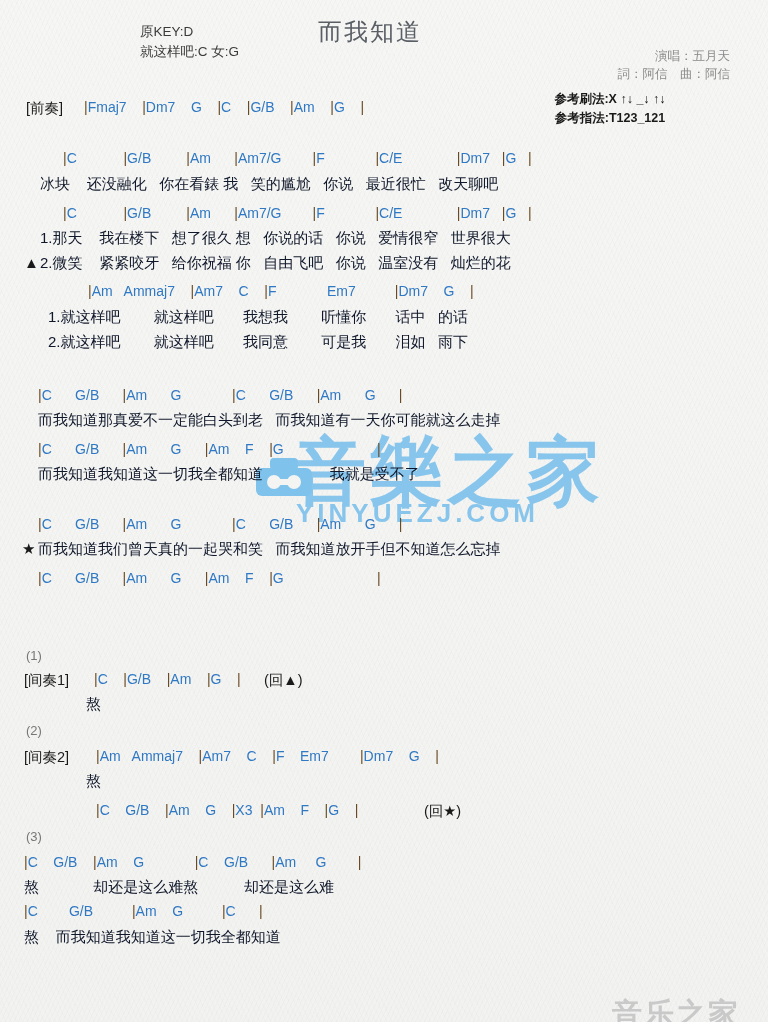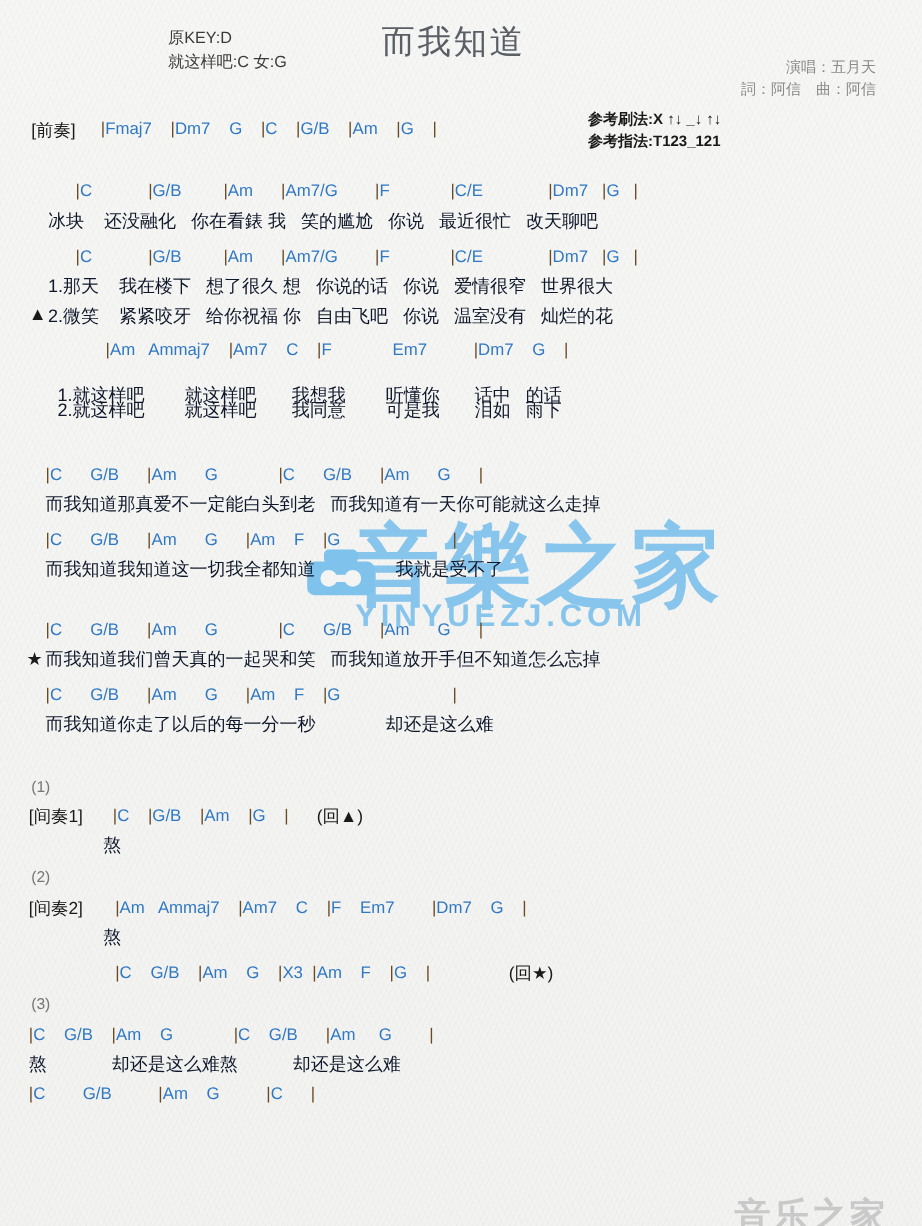--- a/index.html
+++ b/index.html
@@ -29,42 +29,42 @@
   .sheet {
     position: relative;
     width: 768px;
     height: 806px;
     z-index: 3;
   }
   .abs { position: absolute; white-space: pre; }
 
   
   .song-title {
-    font-size: 28px;
+    font-size: 24px;
     color: #5a5f66;
     letter-spacing: 2px;
     font-weight: normal;
   }
   .key-info {
     font-size: 13.5px;
     color: #3b3b3b;
     line-height: 20px;
   }
   .credit {
     font-size: 12.5px;
     color: #8a8a8a;
     line-height: 20px;
     text-align: right;
   }
   .play-info {
     font-size: 12.5px;
     color: #1a1a1a;
     font-weight: bold;
     line-height: 18px;
-    text-align: left;
+    text-align: center;
   }
 
   
   .chordline {
     font-size: 14px;
     color: #2f78c4;
     letter-spacing: 0px;
     font-family: "Liberation Sans", "DejaVu Sans", sans-serif;
   }
   .chordline .bar { color: #6b4a22; }
@@ -184,52 +184,52 @@
 
   <div class="abs chordline" style="left:63px; top:150px;"><span class="bar">|</span><span>C</span><span> </span><span> </span><span> </span><span> </span><span> </span><span> </span><span> </span><span> </span><span> </span><span> </span><span> </span><span> </span><span class="bar">|</span><span>G</span><span>/</span><span>B</span><span> </span><span> </span><span> </span><span> </span><span> </span><span> </span><span> </span><span> </span><span> </span><span class="bar">|</span><span>A</span><span>m</span><span> </span><span> </span><span> </span><span> </span><span> </span><span> </span><span class="bar">|</span><span>A</span><span>m</span><span>7</span><span>/</span><span>G</span><span> </span><span> </span><span> </span><span> </span><span> </span><span> </span><span> </span><span> </span><span class="bar">|</span><span>F</span><span> </span><span> </span><span> </span><span> </span><span> </span><span> </span><span> </span><span> </span><span> </span><span> </span><span> </span><span> </span><span> </span><span class="bar">|</span><span>C</span><span>/</span><span>E</span><span> </span><span> </span><span> </span><span> </span><span> </span><span> </span><span> </span><span> </span><span> </span><span> </span><span> </span><span> </span><span> </span><span> </span><span class="bar">|</span><span>D</span><span>m</span><span>7</span><span> </span><span> </span><span> </span><span class="bar">|</span><span>G</span><span> </span><span> </span><span> </span><span class="bar">|</span></div>
   <div class="abs lyricline" style="left:40px; top:175px;">冰块    还没融化   你在看錶 我   笑的尴尬   你说   最近很忙   改天聊吧</div>
 
   <div class="abs chordline" style="left:63px; top:205px;"><span class="bar">|</span><span>C</span><span> </span><span> </span><span> </span><span> </span><span> </span><span> </span><span> </span><span> </span><span> </span><span> </span><span> </span><span> </span><span class="bar">|</span><span>G</span><span>/</span><span>B</span><span> </span><span> </span><span> </span><span> </span><span> </span><span> </span><span> </span><span> </span><span> </span><span class="bar">|</span><span>A</span><span>m</span><span> </span><span> </span><span> </span><span> </span><span> </span><span> </span><span class="bar">|</span><span>A</span><span>m</span><span>7</span><span>/</span><span>G</span><span> </span><span> </span><span> </span><span> </span><span> </span><span> </span><span> </span><span> </span><span class="bar">|</span><span>F</span><span> </span><span> </span><span> </span><span> </span><span> </span><span> </span><span> </span><span> </span><span> </span><span> </span><span> </span><span> </span><span> </span><span class="bar">|</span><span>C</span><span>/</span><span>E</span><span> </span><span> </span><span> </span><span> </span><span> </span><span> </span><span> </span><span> </span><span> </span><span> </span><span> </span><span> </span><span> </span><span> </span><span class="bar">|</span><span>D</span><span>m</span><span>7</span><span> </span><span> </span><span> </span><span class="bar">|</span><span>G</span><span> </span><span> </span><span> </span><span class="bar">|</span></div>
   <div class="abs lyricline" style="left:40px; top:229px;">1.那天    我在楼下   想了很久 想   你说的话   你说   爱情很窄   世界很大</div>
   <div class="abs lyricline blacktext" style="left:24px; top:254px;">▲</div>
   <div class="abs lyricline" style="left:40px; top:254px;">2.微笑    紧紧咬牙   给你祝福 你   自由飞吧   你说   温室没有   灿烂的花</div>
 
   <div class="abs chordline" style="left:88px; top:283px;"><span class="bar">|</span><span>A</span><span>m</span><span> </span><span> </span><span> </span><span>A</span><span>m</span><span>m</span><span>a</span><span>j</span><span>7</span><span> </span><span> </span><span> </span><span> </span><span class="bar">|</span><span>A</span><span>m</span><span>7</span><span> </span><span> </span><span> </span><span> </span><span>C</span><span> </span><span> </span><span> </span><span> </span><span class="bar">|</span><span>F</span><span> </span><span> </span><span> </span><span> </span><span> </span><span> </span><span> </span><span> </span><span> </span><span> </span><span> </span><span> </span><span> </span><span>E</span><span>m</span><span>7</span><span> </span><span> </span><span> </span><span> </span><span> </span><span> </span><span> </span><span> </span><span> </span><span> </span><span class="bar">|</span><span>D</span><span>m</span><span>7</span><span> </span><span> </span><span> </span><span> </span><span>G</span><span> </span><span> </span><span> </span><span> </span><span class="bar">|</span></div>
-  <div class="abs lyricline" style="left:48px; top:320px;text-align:center;">1.就这样吧        就这样吧       我想我        听懂你       话中   的话</div>
+  <div class="abs lyricline" style="left:48px; top:308px;text-align:center;">1.就这样吧        就这样吧       我想我        听懂你       话中   的话</div>
   <div class="abs lyricline" style="left:48px; top:333px;">2.就这样吧        就这样吧       我同意        可是我       泪如   雨下</div>
 
   <div class="abs chordline" style="left:38px; top:387px;"><span class="bar">|</span><span>C</span><span> </span><span> </span><span> </span><span> </span><span> </span><span> </span><span>G</span><span>/</span><span>B</span><span> </span><span> </span><span> </span><span> </span><span> </span><span> </span><span class="bar">|</span><span>A</span><span>m</span><span> </span><span> </span><span> </span><span> </span><span> </span><span> </span><span>G</span><span> </span><span> </span><span> </span><span> </span><span> </span><span> </span><span> </span><span> </span><span> </span><span> </span><span> </span><span> </span><span> </span><span class="bar">|</span><span>C</span><span> </span><span> </span><span> </span><span> </span><span> </span><span> </span><span>G</span><span>/</span><span>B</span><span> </span><span> </span><span> </span><span> </span><span> </span><span> </span><span class="bar">|</span><span>A</span><span>m</span><span> </span><span> </span><span> </span><span> </span><span> </span><span> </span><span>G</span><span> </span><span> </span><span> </span><span> </span><span> </span><span> </span><span class="bar">|</span></div>
   <div class="abs lyricline" style="left:38px; top:411px;">而我知道那真爱不一定能白头到老   而我知道有一天你可能就这么走掉</div>
 
   <div class="abs chordline" style="left:38px; top:441px;"><span class="bar">|</span><span>C</span><span> </span><span> </span><span> </span><span> </span><span> </span><span> </span><span>G</span><span>/</span><span>B</span><span> </span><span> </span><span> </span><span> </span><span> </span><span> </span><span class="bar">|</span><span>A</span><span>m</span><span> </span><span> </span><span> </span><span> </span><span> </span><span> </span><span>G</span><span> </span><span> </span><span> </span><span> </span><span> </span><span> </span><span class="bar">|</span><span>A</span><span>m</span><span> </span><span> </span><span> </span><span> </span><span>F</span><span> </span><span> </span><span> </span><span> </span><span class="bar">|</span><span>G</span><span> </span><span> </span><span> </span><span> </span><span> </span><span> </span><span> </span><span> </span><span> </span><span> </span><span> </span><span> </span><span> </span><span> </span><span> </span><span> </span><span> </span><span> </span><span> </span><span> </span><span> </span><span> </span><span> </span><span> </span><span class="bar">|</span></div>
   <div class="abs lyricline" style="left:38px; top:465px;">而我知道我知道这一切我全都知道                我就是受不了</div>
 
   <div class="abs chordline" style="left:38px; top:516px;"><span class="bar">|</span><span>C</span><span> </span><span> </span><span> </span><span> </span><span> </span><span> </span><span>G</span><span>/</span><span>B</span><span> </span><span> </span><span> </span><span> </span><span> </span><span> </span><span class="bar">|</span><span>A</span><span>m</span><span> </span><span> </span><span> </span><span> </span><span> </span><span> </span><span>G</span><span> </span><span> </span><span> </span><span> </span><span> </span><span> </span><span> </span><span> </span><span> </span><span> </span><span> </span><span> </span><span> </span><span class="bar">|</span><span>C</span><span> </span><span> </span><span> </span><span> </span><span> </span><span> </span><span>G</span><span>/</span><span>B</span><span> </span><span> </span><span> </span><span> </span><span> </span><span> </span><span class="bar">|</span><span>A</span><span>m</span><span> </span><span> </span><span> </span><span> </span><span> </span><span> </span><span>G</span><span> </span><span> </span><span> </span><span> </span><span> </span><span> </span><span class="bar">|</span></div>
   <div class="abs lyricline blacktext" style="left:22px; top:540px;">★</div>
   <div class="abs lyricline" style="left:38px; top:540px;">而我知道我们曾天真的一起哭和笑   而我知道放开手但不知道怎么忘掉</div>
 
   <div class="abs chordline" style="left:38px; top:570px;"><span class="bar">|</span><span>C</span><span> </span><span> </span><span> </span><span> </span><span> </span><span> </span><span>G</span><span>/</span><span>B</span><span> </span><span> </span><span> </span><span> </span><span> </span><span> </span><span class="bar">|</span><span>A</span><span>m</span><span> </span><span> </span><span> </span><span> </span><span> </span><span> </span><span>G</span><span> </span><span> </span><span> </span><span> </span><span> </span><span> </span><span class="bar">|</span><span>A</span><span>m</span><span> </span><span> </span><span> </span><span> </span><span>F</span><span> </span><span> </span><span> </span><span> </span><span class="bar">|</span><span>G</span><span> </span><span> </span><span> </span><span> </span><span> </span><span> </span><span> </span><span> </span><span> </span><span> </span><span> </span><span> </span><span> </span><span> </span><span> </span><span> </span><span> </span><span> </span><span> </span><span> </span><span> </span><span> </span><span> </span><span> </span><span class="bar">|</span></div>
-  <div class="abs lyricline" style="left:38px; top:594px;">而我知道你走了以后的每一分一秒              却还是这么难</div>
 
   <div class="abs numlabel" style="left:26px; top:648px;">(1)</div>
   <div class="abs section-tag" style="left:24px; top:671px;">[间奏1]</div>
   <div class="abs chordline" style="left:94px; top:671px;"><span class="bar">|</span><span>C</span><span> </span><span> </span><span> </span><span> </span><span class="bar">|</span><span>G</span><span>/</span><span>B</span><span> </span><span> </span><span> </span><span> </span><span class="bar">|</span><span>A</span><span>m</span><span> </span><span> </span><span> </span><span> </span><span class="bar">|</span><span>G</span><span> </span><span> </span><span> </span><span> </span><span class="bar">|</span></div>
   <div class="abs marker" style="left:264px; top:671px;">(回▲)</div>
   <div class="abs lyricline" style="left:86px; top:695px;">熬</div>
 
   <div class="abs numlabel" style="left:26px; top:723px;">(2)</div>
   <div class="abs section-tag" style="left:24px; top:748px;">[间奏2]</div>
   <div class="abs chordline" style="left:96px; top:748px;"><span class="bar">|</span><span>A</span><span>m</span><span> </span><span> </span><span> </span><span>A</span><span>m</span><span>m</span><span>a</span><span>j</span><span>7</span><span> </span><span> </span><span> </span><span> </span><span class="bar">|</span><span>A</span><span>m</span><span>7</span><span> </span><span> </span><span> </span><span> </span><span>C</span><span> </span><span> </span><span> </span><span> </span><span class="bar">|</span><span>F</span><span> </span><span> </span><span> </span><span> </span><span>E</span><span>m</span><span>7</span><span> </span><span> </span><span> </span><span> </span><span> </span><span> </span><span> </span><span> </span><span class="bar">|</span><span>D</span><span>m</span><span>7</span><span> </span><span> </span><span> </span><span> </span><span>G</span><span> </span><span> </span><span> </span><span> </span><span class="bar">|</span></div>
   <div class="abs lyricline" style="left:86px; top:772px;">熬</div>
   <div class="abs chordline" style="left:96px; top:802px;"><span class="bar">|</span><span>C</span><span> </span><span> </span><span> </span><span> </span><span>G</span><span>/</span><span>B</span><span> </span><span> </span><span> </span><span> </span><span class="bar">|</span><span>A</span><span>m</span><span> </span><span> </span><span> </span><span> </span><span>G</span><span> </span><span> </span><span> </span><span> </span><span class="bar">|</span><span>X</span><span>3</span><span> </span><span> </span><span class="bar">|</span><span>A</span><span>m</span><span> </span><span> </span><span> </span><span> </span><span>F</span><span> </span><span> </span><span> </span><span> </span><span class="bar">|</span><span>G</span><span> </span><span> </span><span> </span><span> </span><span class="bar">|</span></div>
   <div class="abs marker" style="left:424px; top:802px;">(回★)</div>
 
   <div class="abs numlabel" style="left:26px; top:829px;">(3)</div>
   <div class="abs chordline" style="left:24px; top:854px;"><span class="bar">|</span><span>C</span><span> </span><span> </span><span> </span><span> </span><span>G</span><span>/</span><span>B</span><span> </span><span> </span><span> </span><span> </span><span class="bar">|</span><span>A</span><span>m</span><span> </span><span> </span><span> </span><span> </span><span>G</span><span> </span><span> </span><span> </span><span> </span><span> </span><span> </span><span> </span><span> </span><span> </span><span> </span><span> </span><span> </span><span> </span><span class="bar">|</span><span>C</span><span> </span><span> </span><span> </span><span> </span><span>G</span><span>/</span><span>B</span><span> </span><span> </span><span> </span><span> </span><span> </span><span> </span><span class="bar">|</span><span>A</span><span>m</span><span> </span><span> </span><span> </span><span> </span><span> </span><span>G</span><span> </span><span> </span><span> </span><span> </span><span> </span><span> </span><span> </span><span> </span><span class="bar">|</span></div>
   <div class="abs lyricline" style="left:24px; top:878px;">熬             却还是这么难熬           却还是这么难</div>
   <div class="abs chordline" style="left:24px; top:903px;"><span class="bar">|</span><span>C</span><span> </span><span> </span><span> </span><span> </span><span> </span><span> </span><span> </span><span> </span><span>G</span><span>/</span><span>B</span><span> </span><span> </span><span> </span><span> </span><span> </span><span> </span><span> </span><span> </span><span> </span><span> </span><span class="bar">|</span><span>A</span><span>m</span><span> </span><span> </span><span> </span><span> </span><span>G</span><span> </span><span> </span><span> </span><span> </span><span> </span><span> </span><span> </span><span> </span><span> </span><span> </span><span class="bar">|</span><span>C</span><span> </span><span> </span><span> </span><span> </span><span> </span><span> </span><span class="bar">|</span></div>
+  <div class="abs lyricline" style="left:24px; top:928px;">熬    而我知道我知道这一切我全都知道</div>
 
 </div>
 
 <div class="wm-corner">
   <div class="wm-c-cn">音乐之家</div>
   <div class="wm-c-en">yinyuezj.com</div>
 </div>
 
 </body></html>

